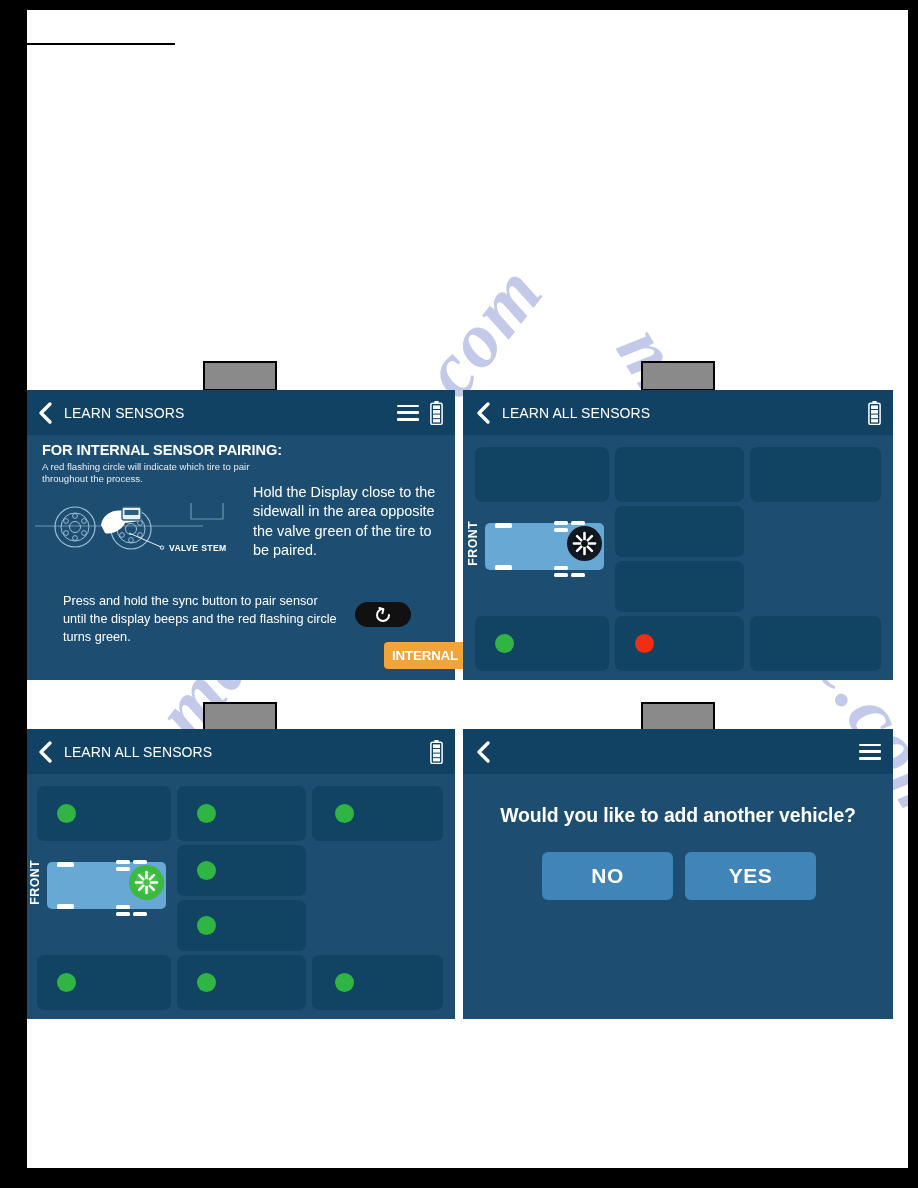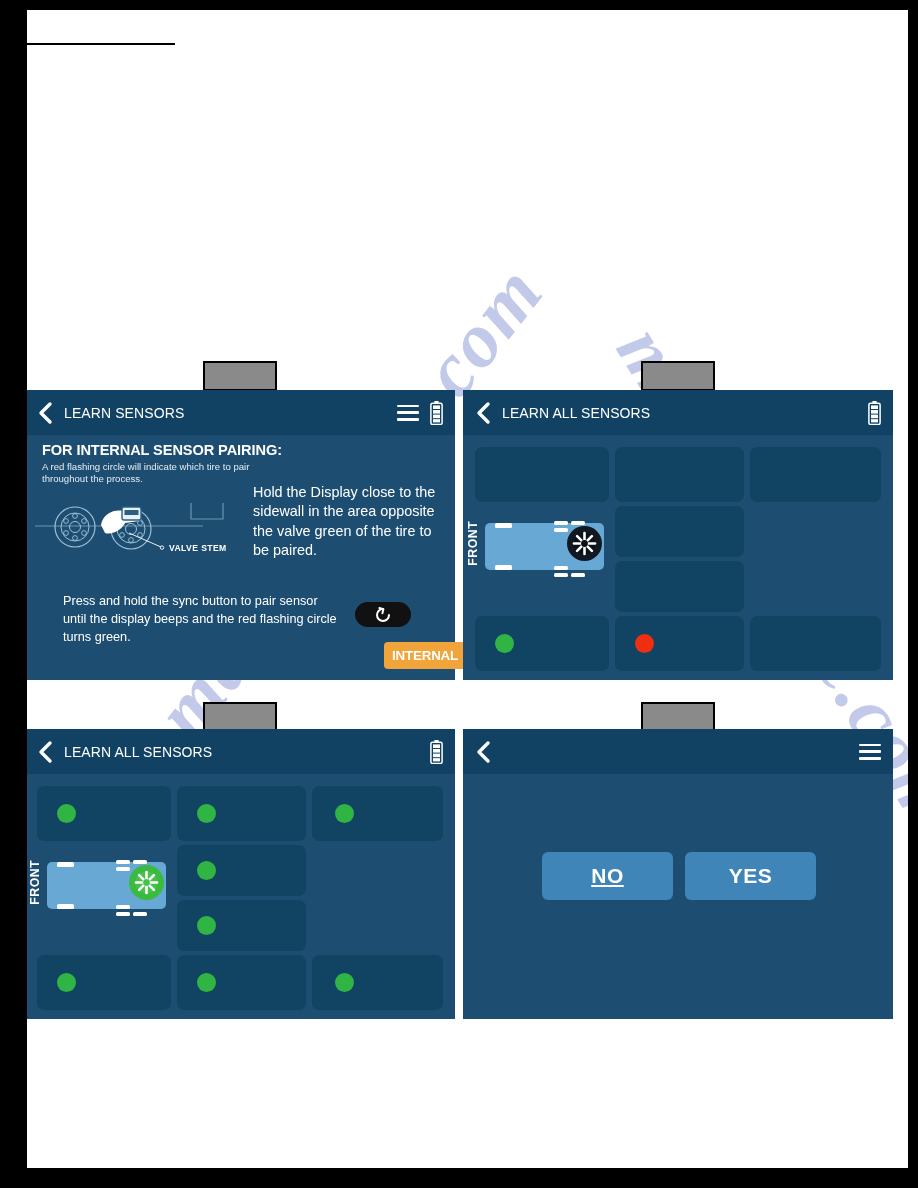--- a/index.html
+++ b/index.html
@@ -262,21 +262,21 @@
     background: #3f85b8;
     border-radius: 6px;
     display: flex;
     align-items: center;
     justify-content: center;
     color: #ffffff;
     font-size: 21px;
     font-weight: 700;
     letter-spacing: 0.5px;
   }
-  #p4-no  { left: 79px;  width: 131px; text-decoration: underline; }
+  #p4-no  { left: 79px;  width: 131px; }
   #p4-yes { left: 222px; width: 131px; }
 </style>
 </head>
 <body>
 
 <div id="page">
   <div id="paper">
 
     <div class="watermark" id="wm-a">manualslive.com</div>
     <div class="watermark" id="wm-b">manualslive.com</div>
@@ -498,19 +498,20 @@
         <div class="hdr-icons">
           <div class="hamburger">
               <i></i>
               <i></i>
               <i></i>
             </div>
         </div>
       </div>
 
       <div class="panel-body">
+        <div id="p4-q">Would you like to add another vehicle?</div>
         <div class="pill" id="p4-no">NO</div>
         <div class="pill" id="p4-yes">YES</div>
       </div>
     </div>
 
   </div>
 </div>
 
 </body></html>

